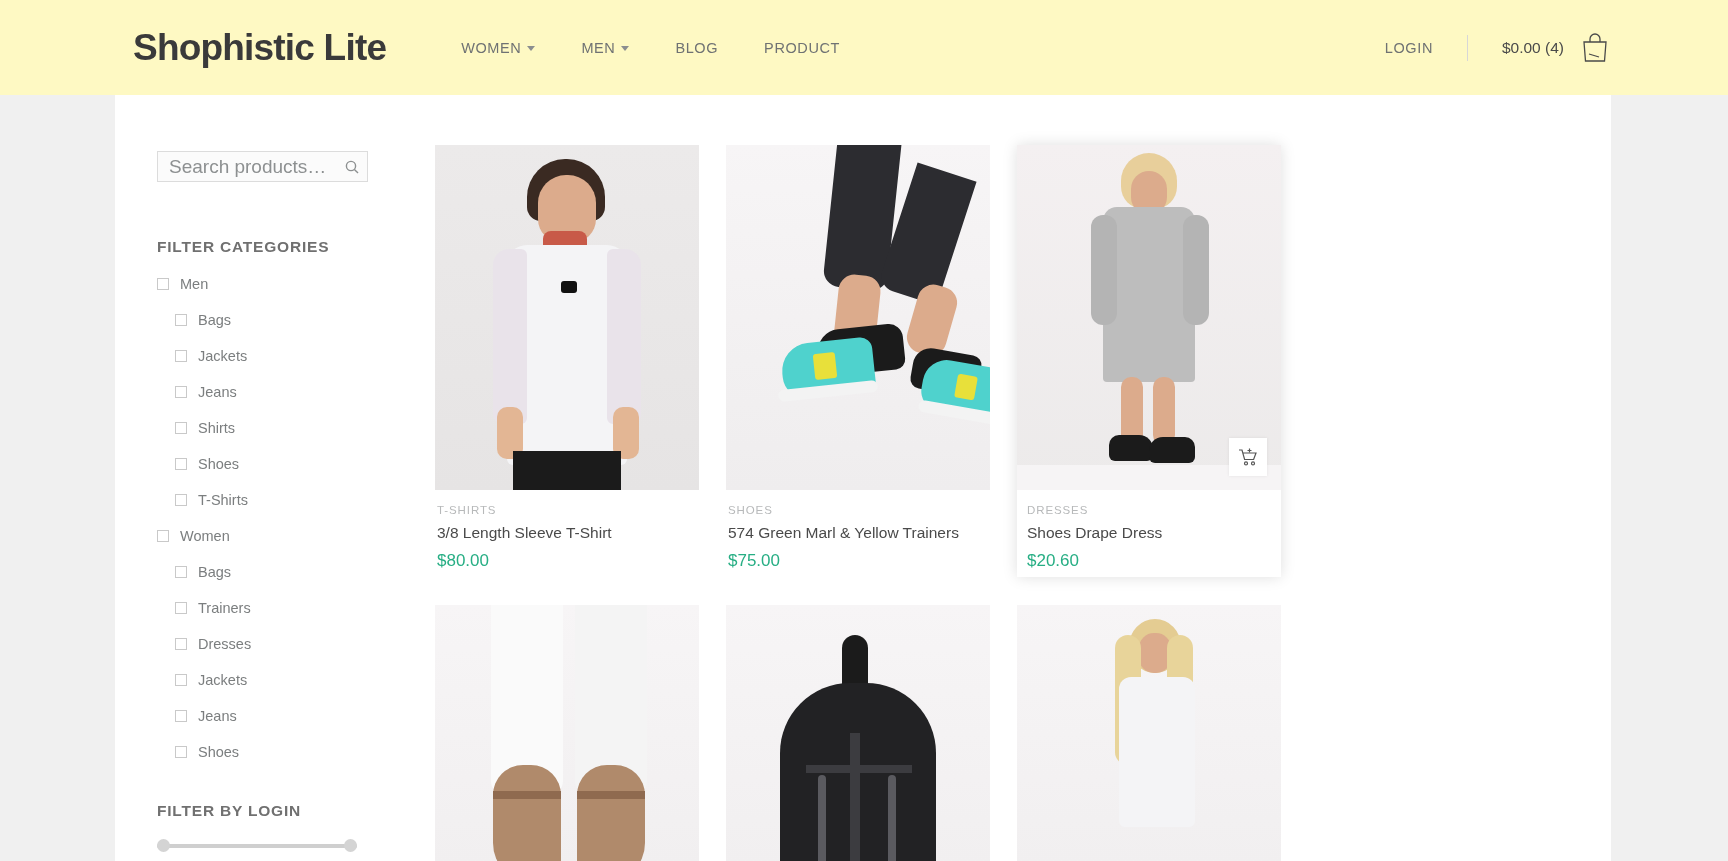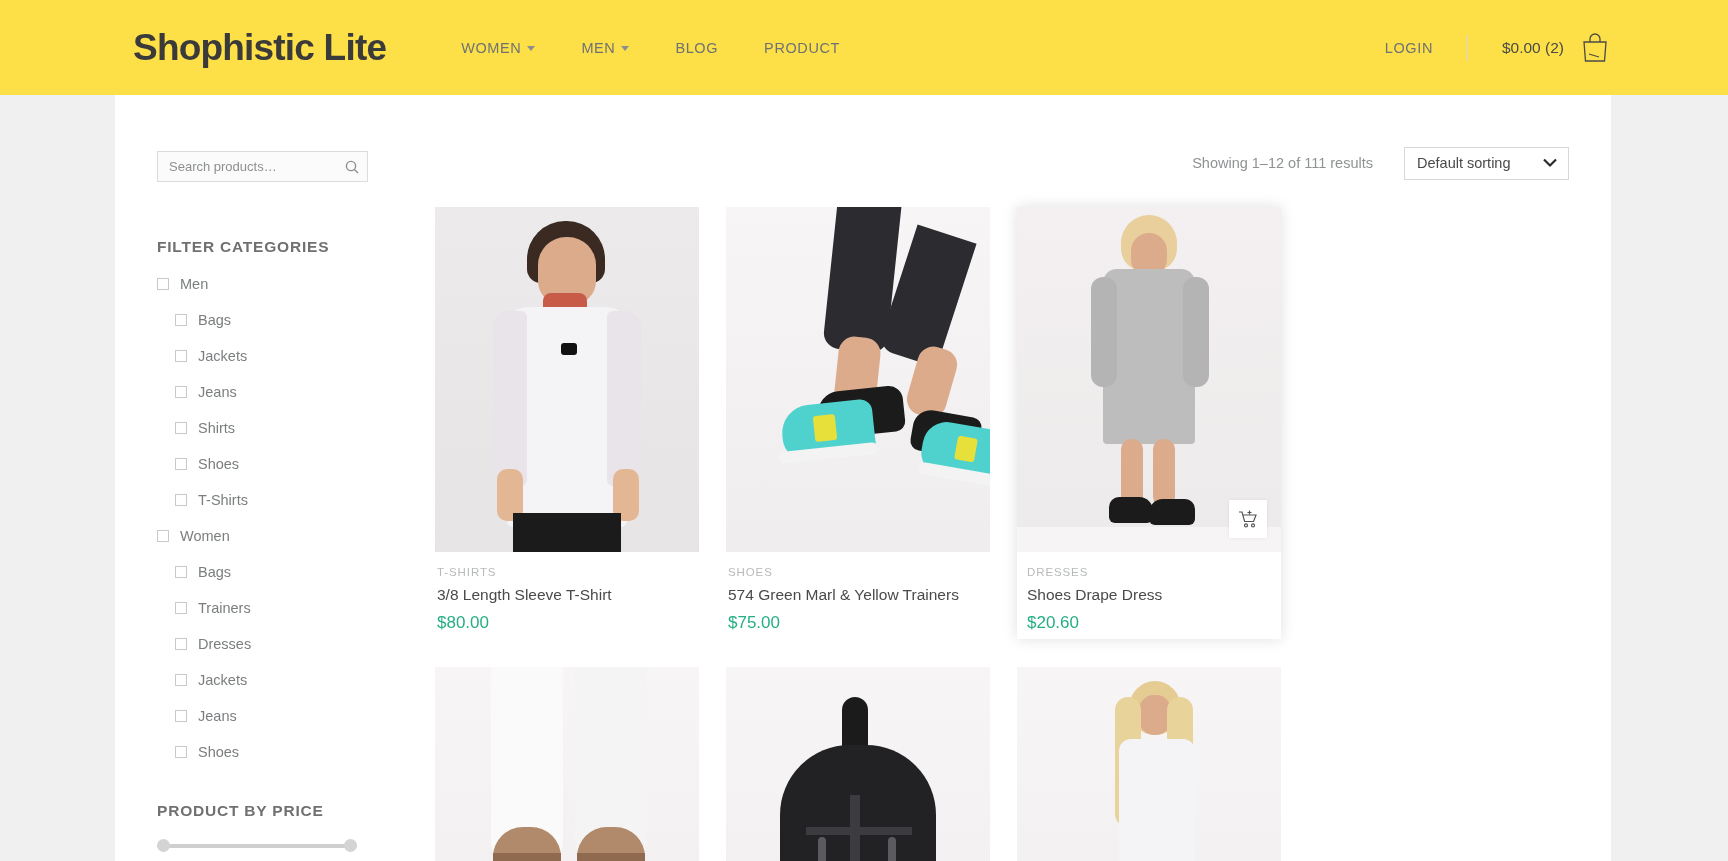--- a/index.html
+++ b/index.html
@@ -7,21 +7,21 @@
     width: 1728px; height: 861px;
     background: #f0f0f0;
     font-family: "Liberation Sans", sans-serif;
     overflow: hidden;
   }
   .page { position: relative; width: 1728px; height: 861px; }
 
   
   .header {
     height: 95px; width: 100%;
-    background: #fde047;
+    background: #fef9c3;
     display: flex; align-items: center;
     padding: 0 118px 0 133px;
     justify-content: space-between;
   }
   .logo {
     font-size: 37px; font-weight: bold; color: #3a3a3a;
     letter-spacing: -0.8px; white-space: nowrap;
     font-family: "Liberation Sans", sans-serif;
   }
   .nav { display: flex; align-items: center; margin-left: 52px; gap: 0; }
@@ -57,21 +57,21 @@
 
   
   .sidebar { width: 252px; flex: 0 0 252px; padding-top: 6px; }
   .search-wrap {
     position: relative; width: 211px; height: 31px;
     border: 1px solid #dcdcdc; background: #fbfbfb;
     display: flex; align-items: center;
   }
   .search-input {
     border: none; outline: none; background: transparent;
-    font-size: 13px; color: #0f766e;
+    font-size: 19px; color: #0f766e;
     padding: 0 28px 0 11px; width: 100%; height: 100%;
     font-family: "Liberation Sans", sans-serif;
   }
   .search-input::placeholder { color: #8d9091; }
   .search-btn {
     position: absolute; right: 8px; top: 50%; transform: translateY(-50%);
     background: none; border: none; cursor: pointer; padding: 0;
     display: flex; align-items: center;
   }
   .widget-title {
@@ -182,21 +182,21 @@
         <span>BLOG</span>
       </div>
       <div class="nav-item">
         <span>PRODUCT</span>
       </div>
     </div>
 
     <div class="header-right">
       <div class="login">LOGIN</div>
       <div class="hdr-divider"></div>
-      <div class="cart-amount">$0.00 (2)</div>
+      <div class="cart-amount">$0.00 (4)</div>
       <div class="bag-icon">
         <svg width="30" height="32" viewBox="0 0 30 32" fill="none" stroke="#4a4a4a" stroke-width="1.3">
           <path d="M4 10 h22 l-1.5 19 h-19 z"></path>
           <path d="M10 10 V7 a5 5 0 0 1 10 0 V10"></path>
           <path d="M9 22 l10 3"></path>
         </svg>
       </div>
     </div>
   </div>
 
@@ -269,43 +269,32 @@
           <li class="cat-item child">
             <span class="cbox"></span>
             <span>Jeans</span>
           </li>
           <li class="cat-item child">
             <span class="cbox"></span>
             <span>Shoes</span>
           </li>
         </ul>
 
-        <div class="filter-price-title">PRODUCT BY PRICE</div>
+        <div class="filter-price-title">FILTER BY LOGIN</div>
 
         <div class="price-slider">
           <div class="price-track"></div>
           <div class="price-fill"></div>
           <div class="price-handle" style="left:0px"></div>
           <div class="price-handle" style="left:187px"></div>
         </div>
       </div>
 
       <div class="main">
 
-        <div class="toolbar">
-          <div class="result-count">Showing 1–12 of 111 results</div>
-          <div class="sort-select">
-            <span>Default sorting</span>
-            <span class="sort-chevron">
-              <svg width="14" height="9" viewBox="0 0 14 9" fill="none" stroke="#2b2b2b" stroke-width="2.2">
-                <path d="M1 1 L7 7 L13 1"></path>
-              </svg>
-            </span>
-          </div>
-        </div>
 
         <div class="grid">
 
           <div class="card">
             <div class="card-img bg-grey">
               <div class="scene">
                 <div class="shape" style="left:92px;top:14px;width:78px;height:62px;background:#3a2a22;border-radius:38px 38px 14px 14px;"></div>
                 <div class="shape skin" style="left:103px;top:30px;width:58px;height:68px;border-radius:28px 28px 24px 24px;"></div>
                 <div class="shape" style="left:108px;top:86px;width:44px;height:26px;background:#c85a48;border-radius:8px;"></div>
                 <div class="shape white-cloth" style="left:72px;top:100px;width:120px;height:220px;border-radius:20px 20px 6px 6px;"></div>

